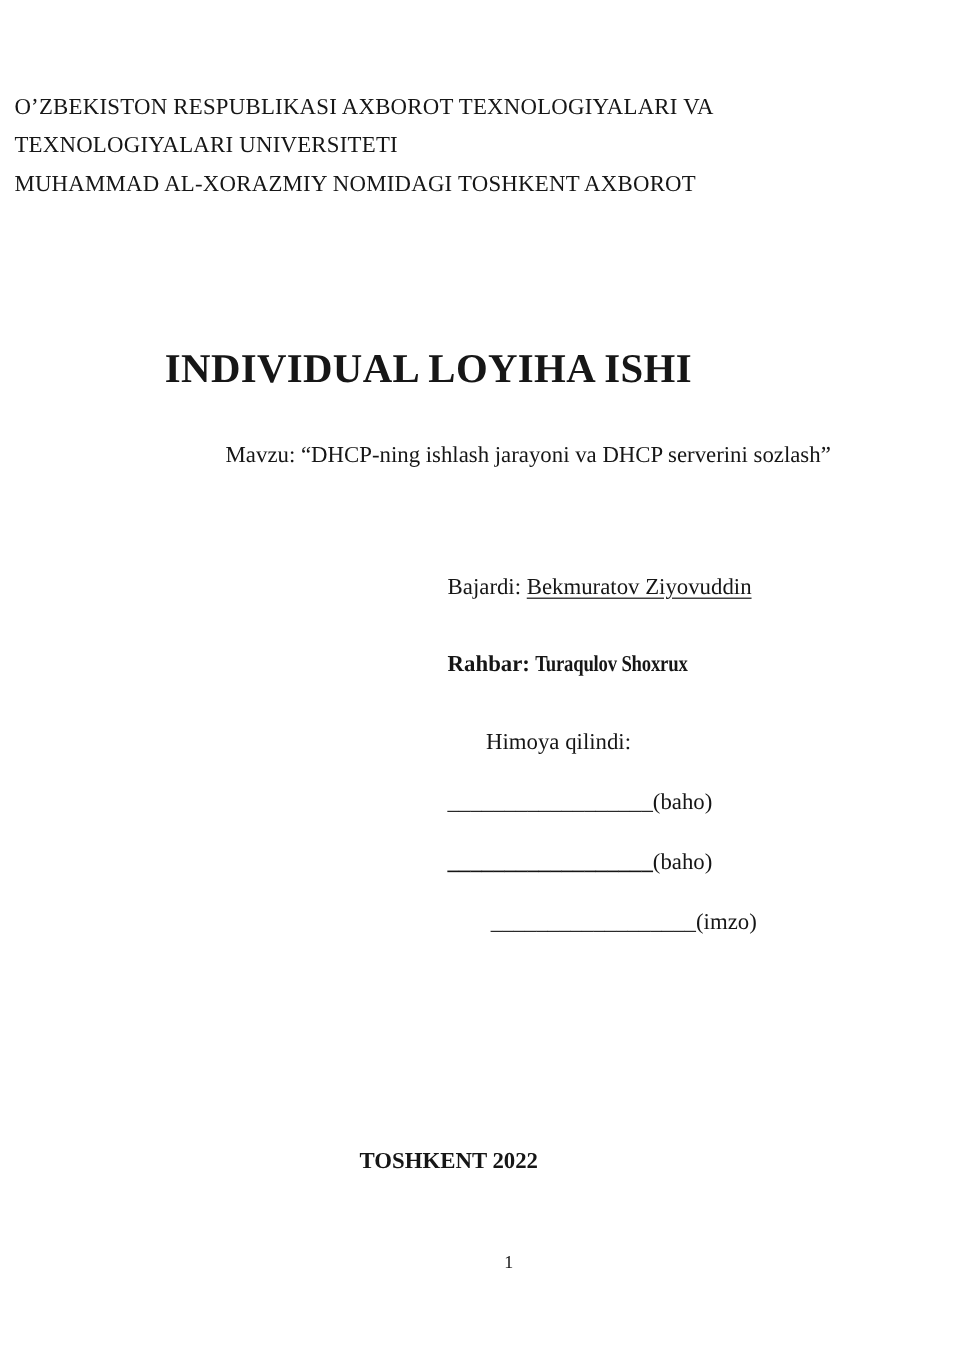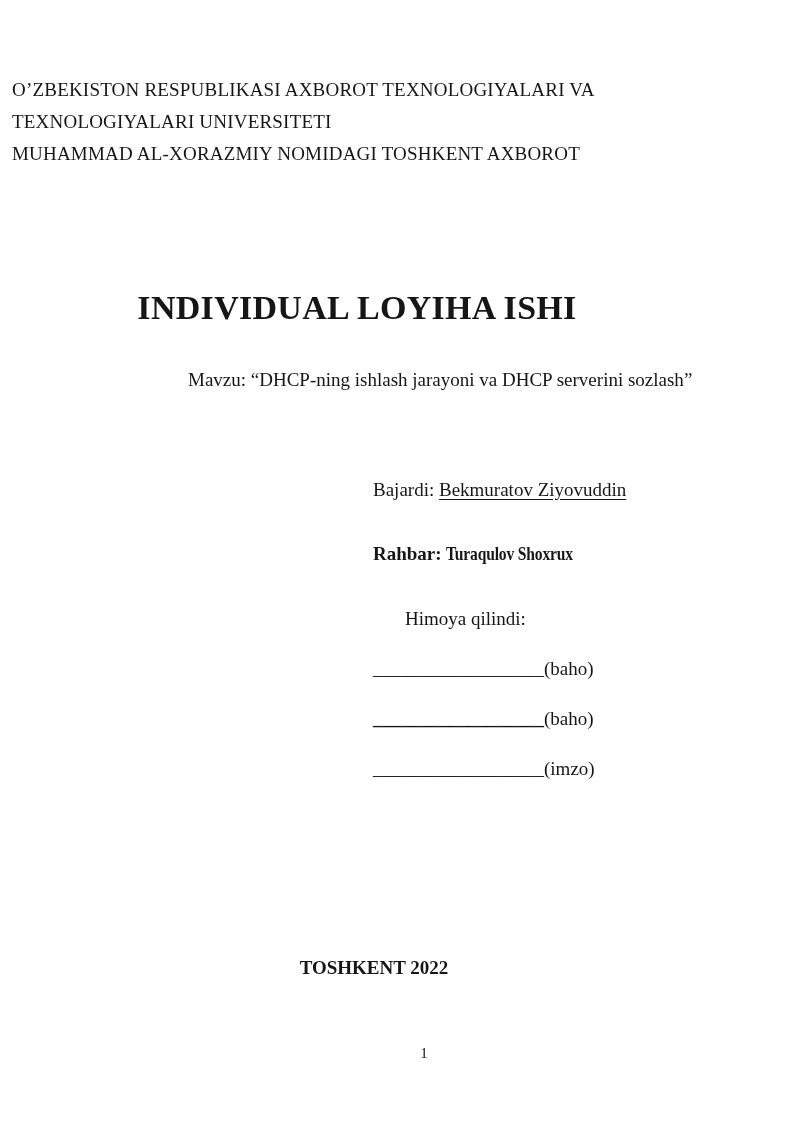--- a/index.html
+++ b/index.html
@@ -60,21 +60,21 @@
     margin: 0;
     font-size: 19px;
     line-height: 22px;
     white-space: nowrap;
   }
   .line-bajardi { top: 479px; }
   .line-rahbar  { top: 543px; font-weight: bold; }
   .line-himoya  { top: 608px; margin-left: 32px; }
   .line-sana    { top: 658px; }
   .line-baho    { top: 708px; }
-  .line-imzo    { top: 758px; }
+  .line-imzo    { top: 758px; margin-left: 36px; }
   .underlined {
     text-decoration: underline;
     text-underline-offset: 3px;
   }
   .condensed {
     display: inline-block;
     transform: scaleX(0.82);
     transform-origin: 0 50%;
     letter-spacing: -0.2px;
   }

